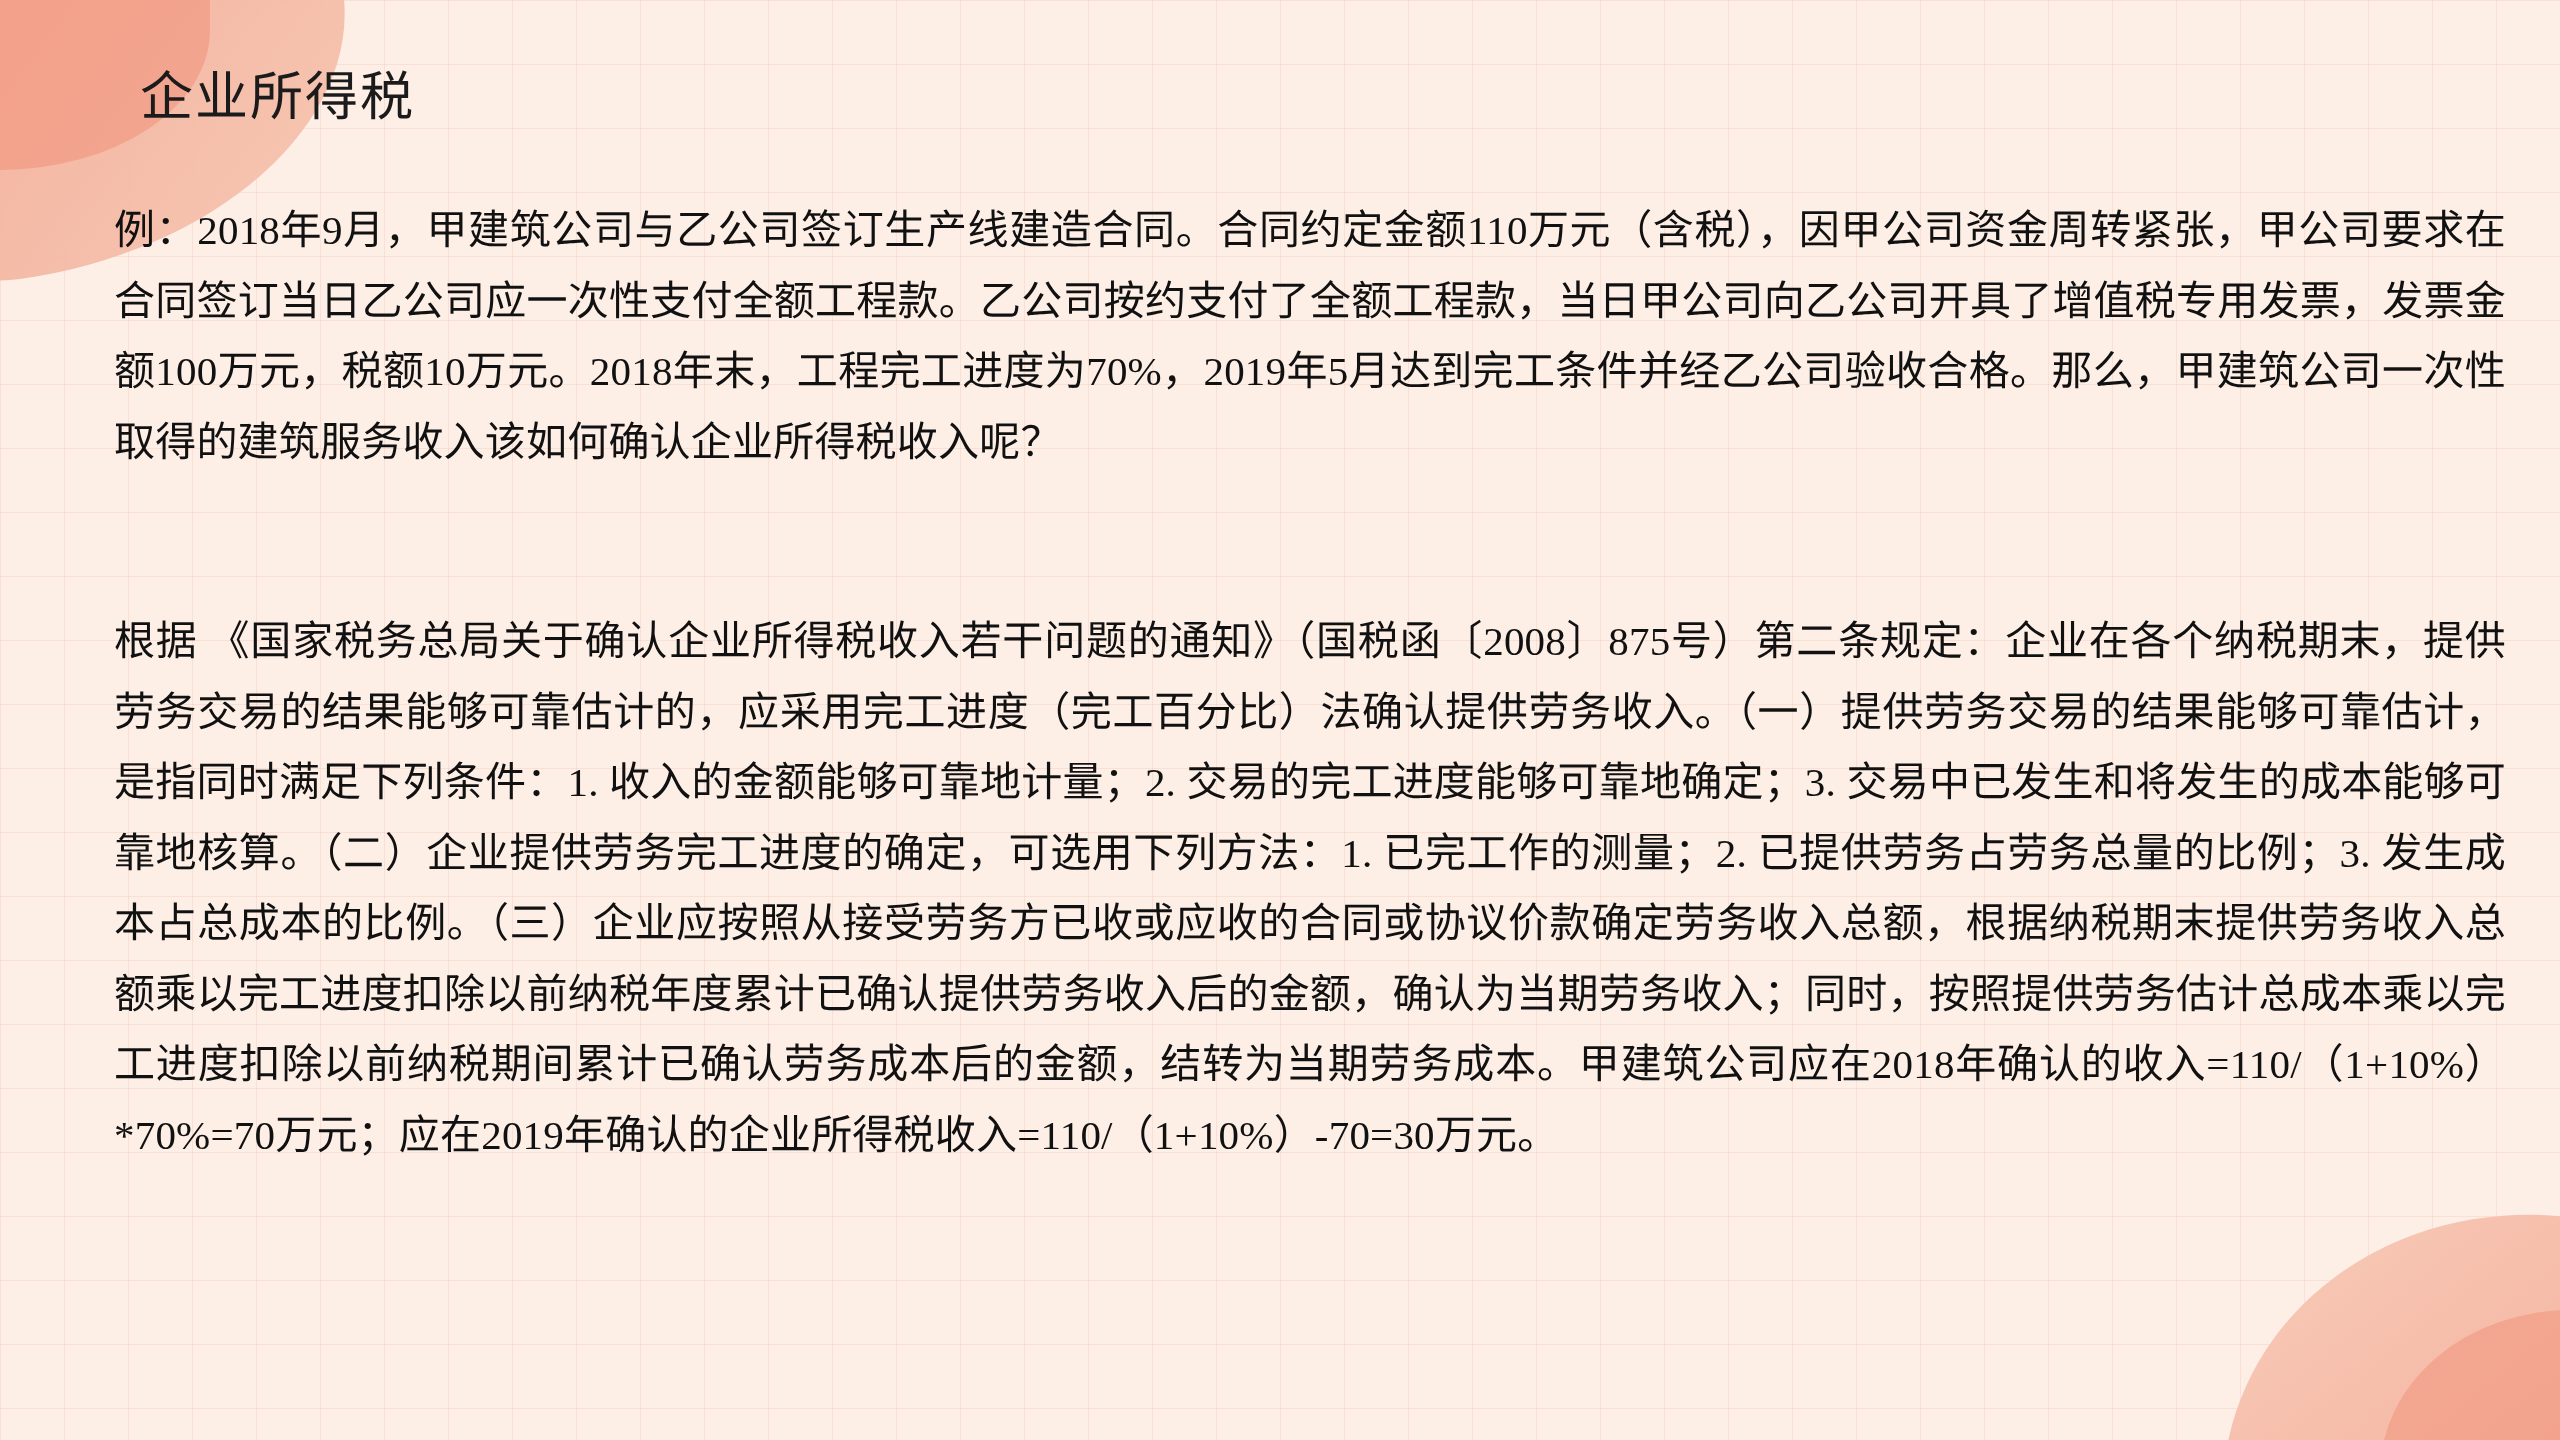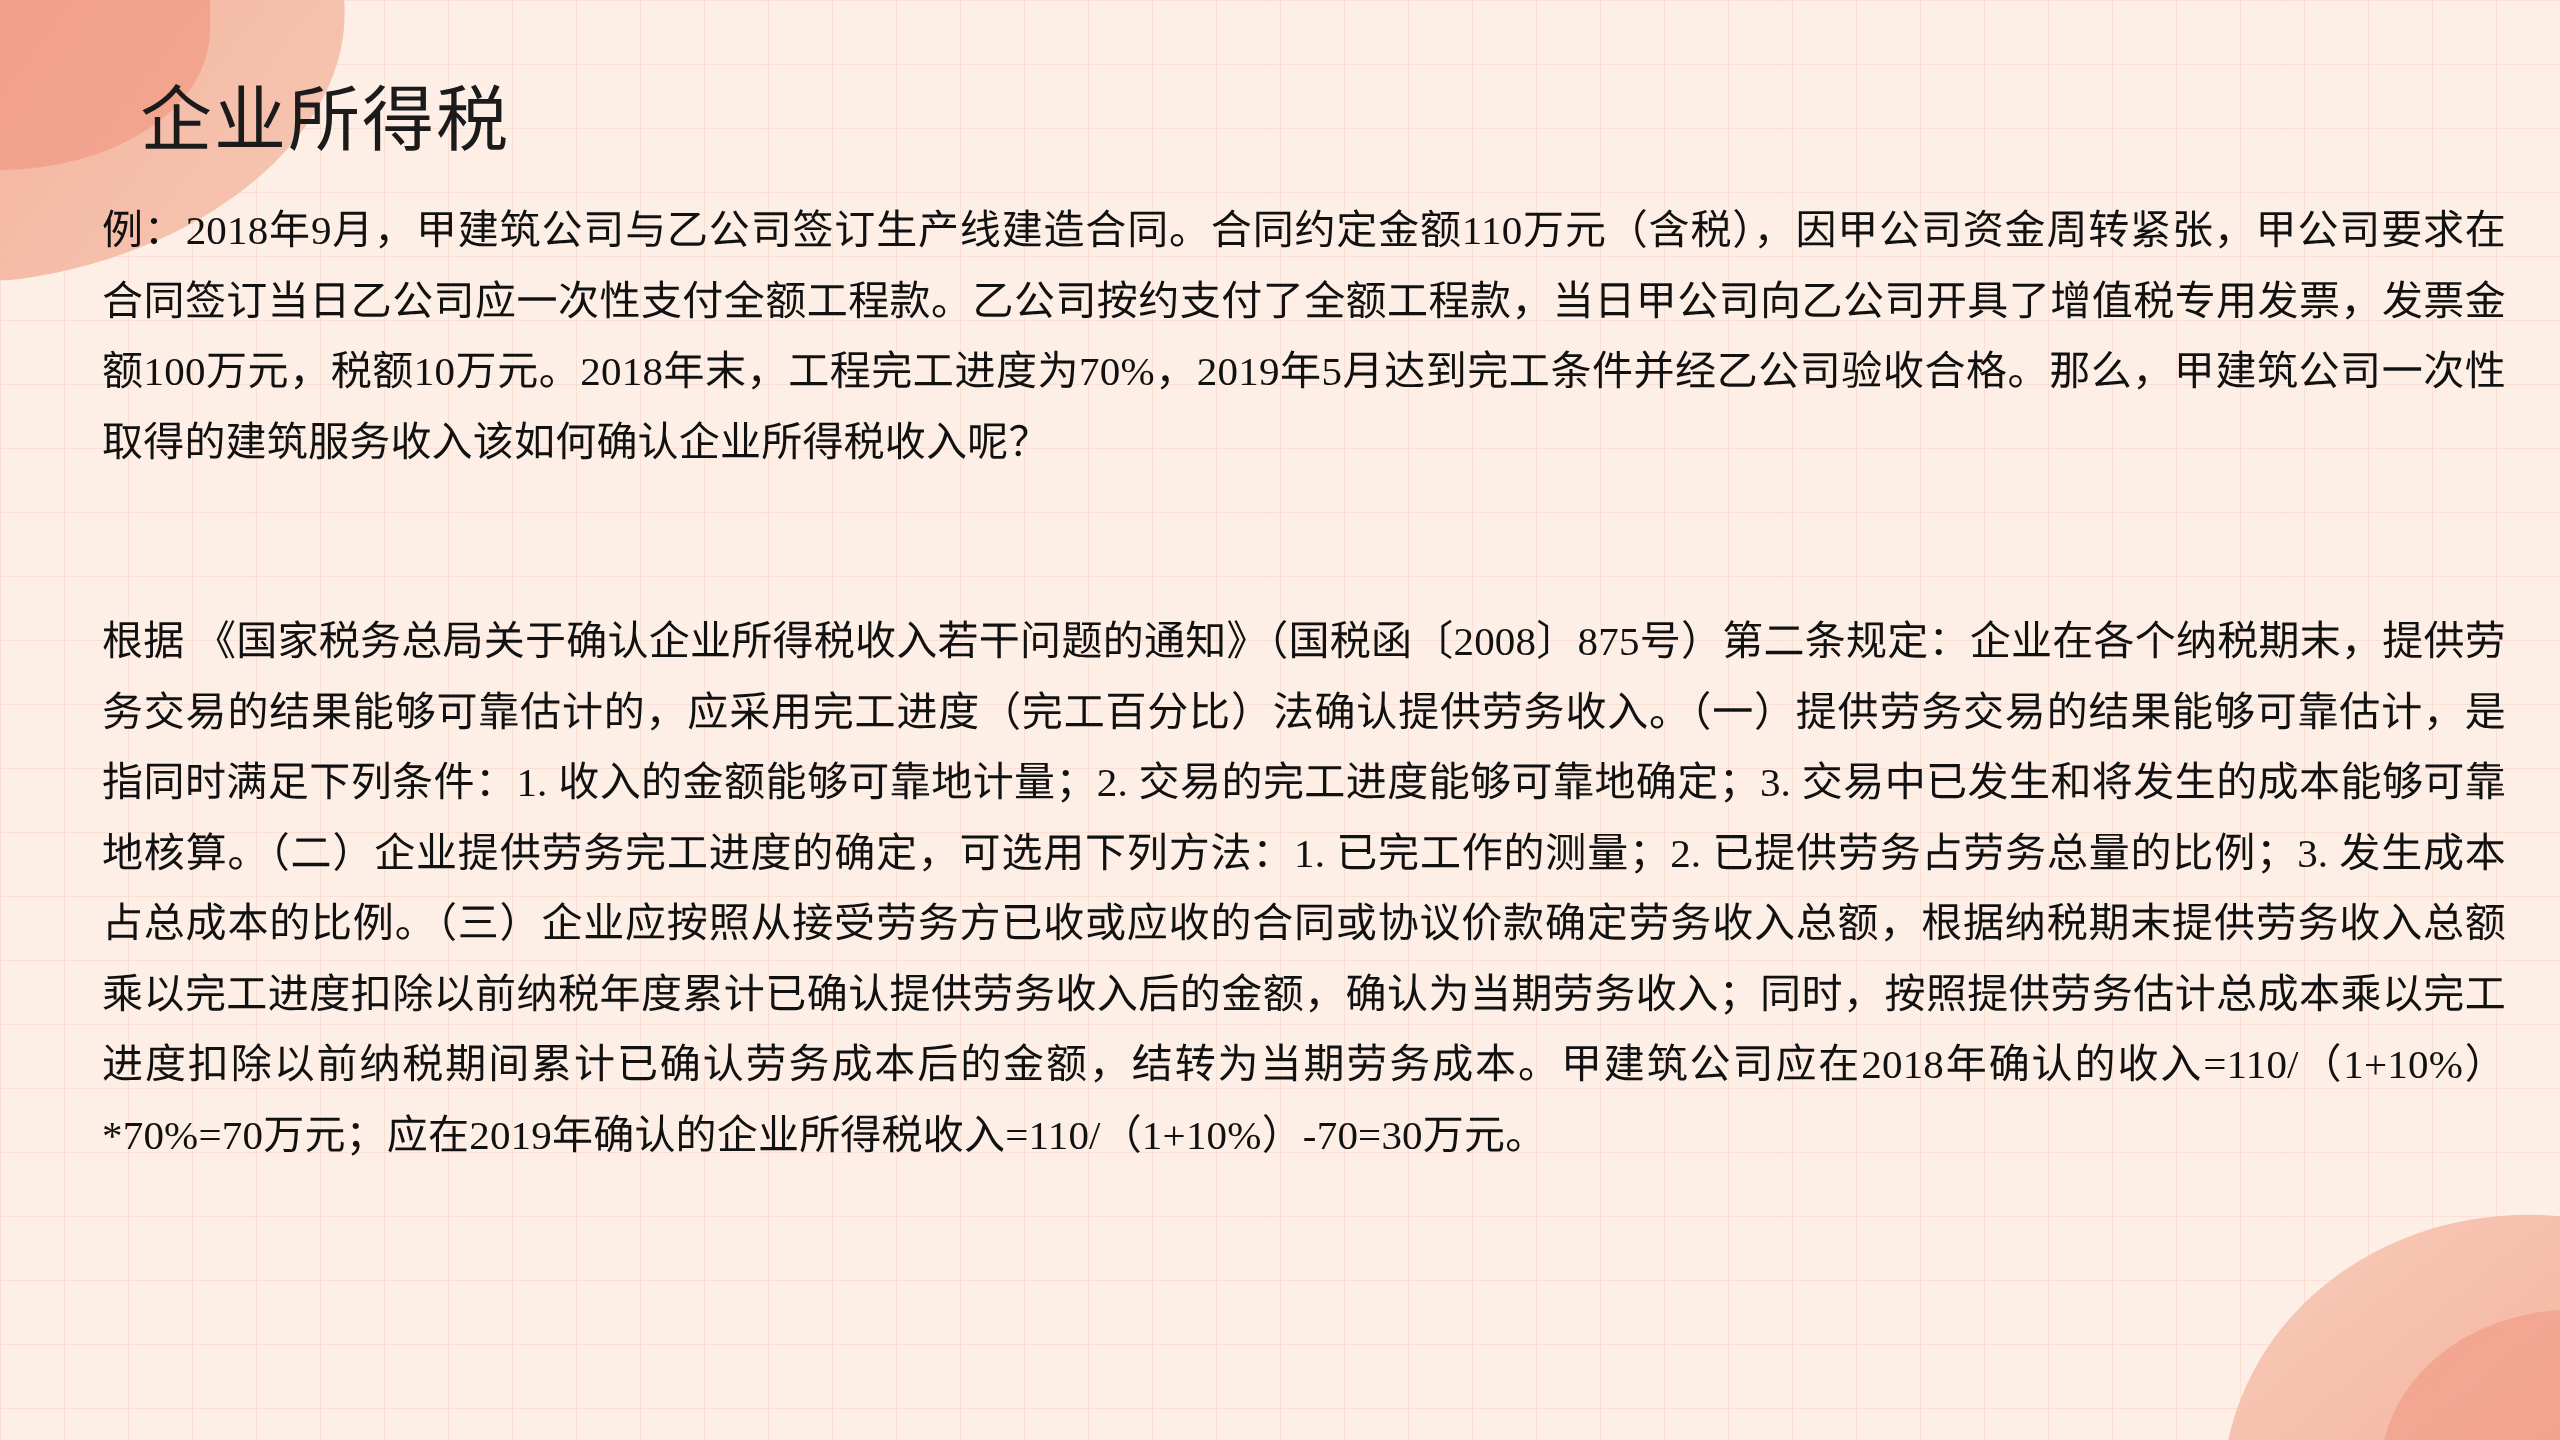--- a/index.html
+++ b/index.html
@@ -79,21 +79,21 @@
   .content {
     position: relative;
     z-index: 3;
     padding: 0;
   }
 
   .slide-title {
     position: absolute;
     left: 140px;
     top: 30px;
-    font-size: 72px;
+    font-size: 53px;
     line-height: 1.2;
     color: #1b1b1b;
     letter-spacing: 2px;
     font-family: "Liberation Serif", "DejaVu Serif", serif;
     font-weight: 400;
     white-space: nowrap;
   }
 
   .body-block {
     position: absolute;
@@ -104,21 +104,21 @@
     line-height: 1.72;
     text-align: justify;
     text-justify: inter-ideograph;
     letter-spacing: 0.2px;
   }
 
   .para-1 { top: 195px; }
   .para-2 { top: 606px; }
 
   .body-block p {
-    margin: 0 0 0 4px;
+    margin: 0 0 0 16px;
     text-indent: 0;
     padding-left: 32px;
   }
   .indent {
     padding-left: 74px;
   }
 </style>
 </head>
 <body>
 

